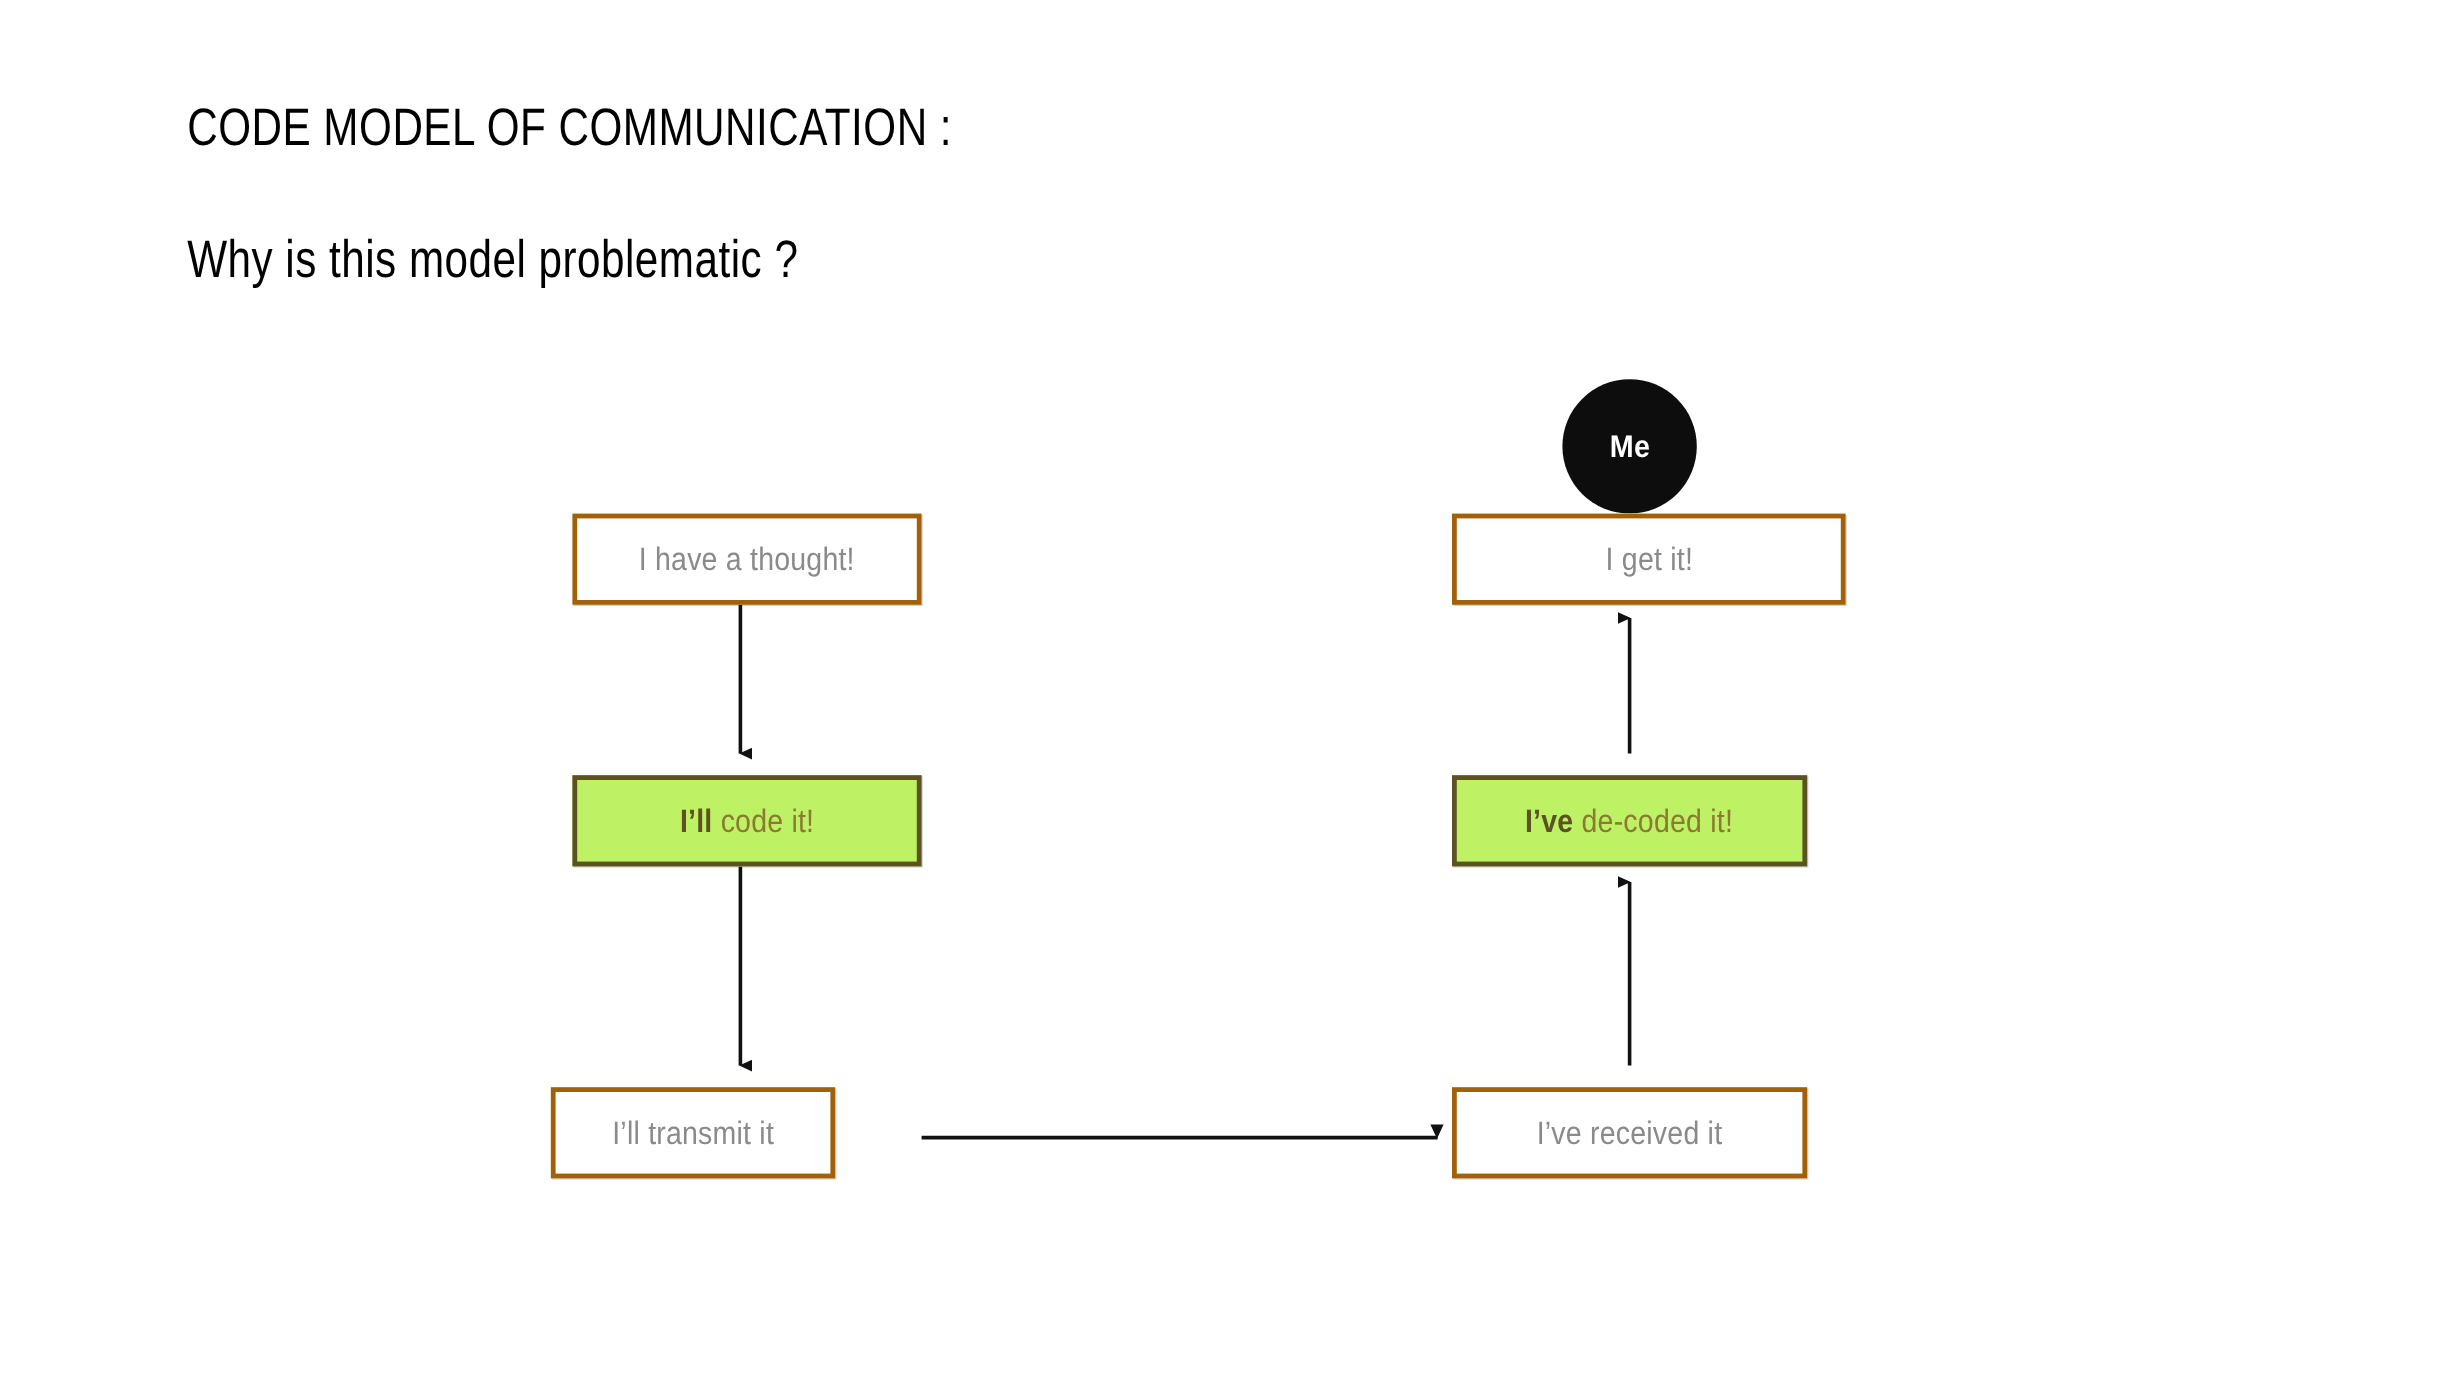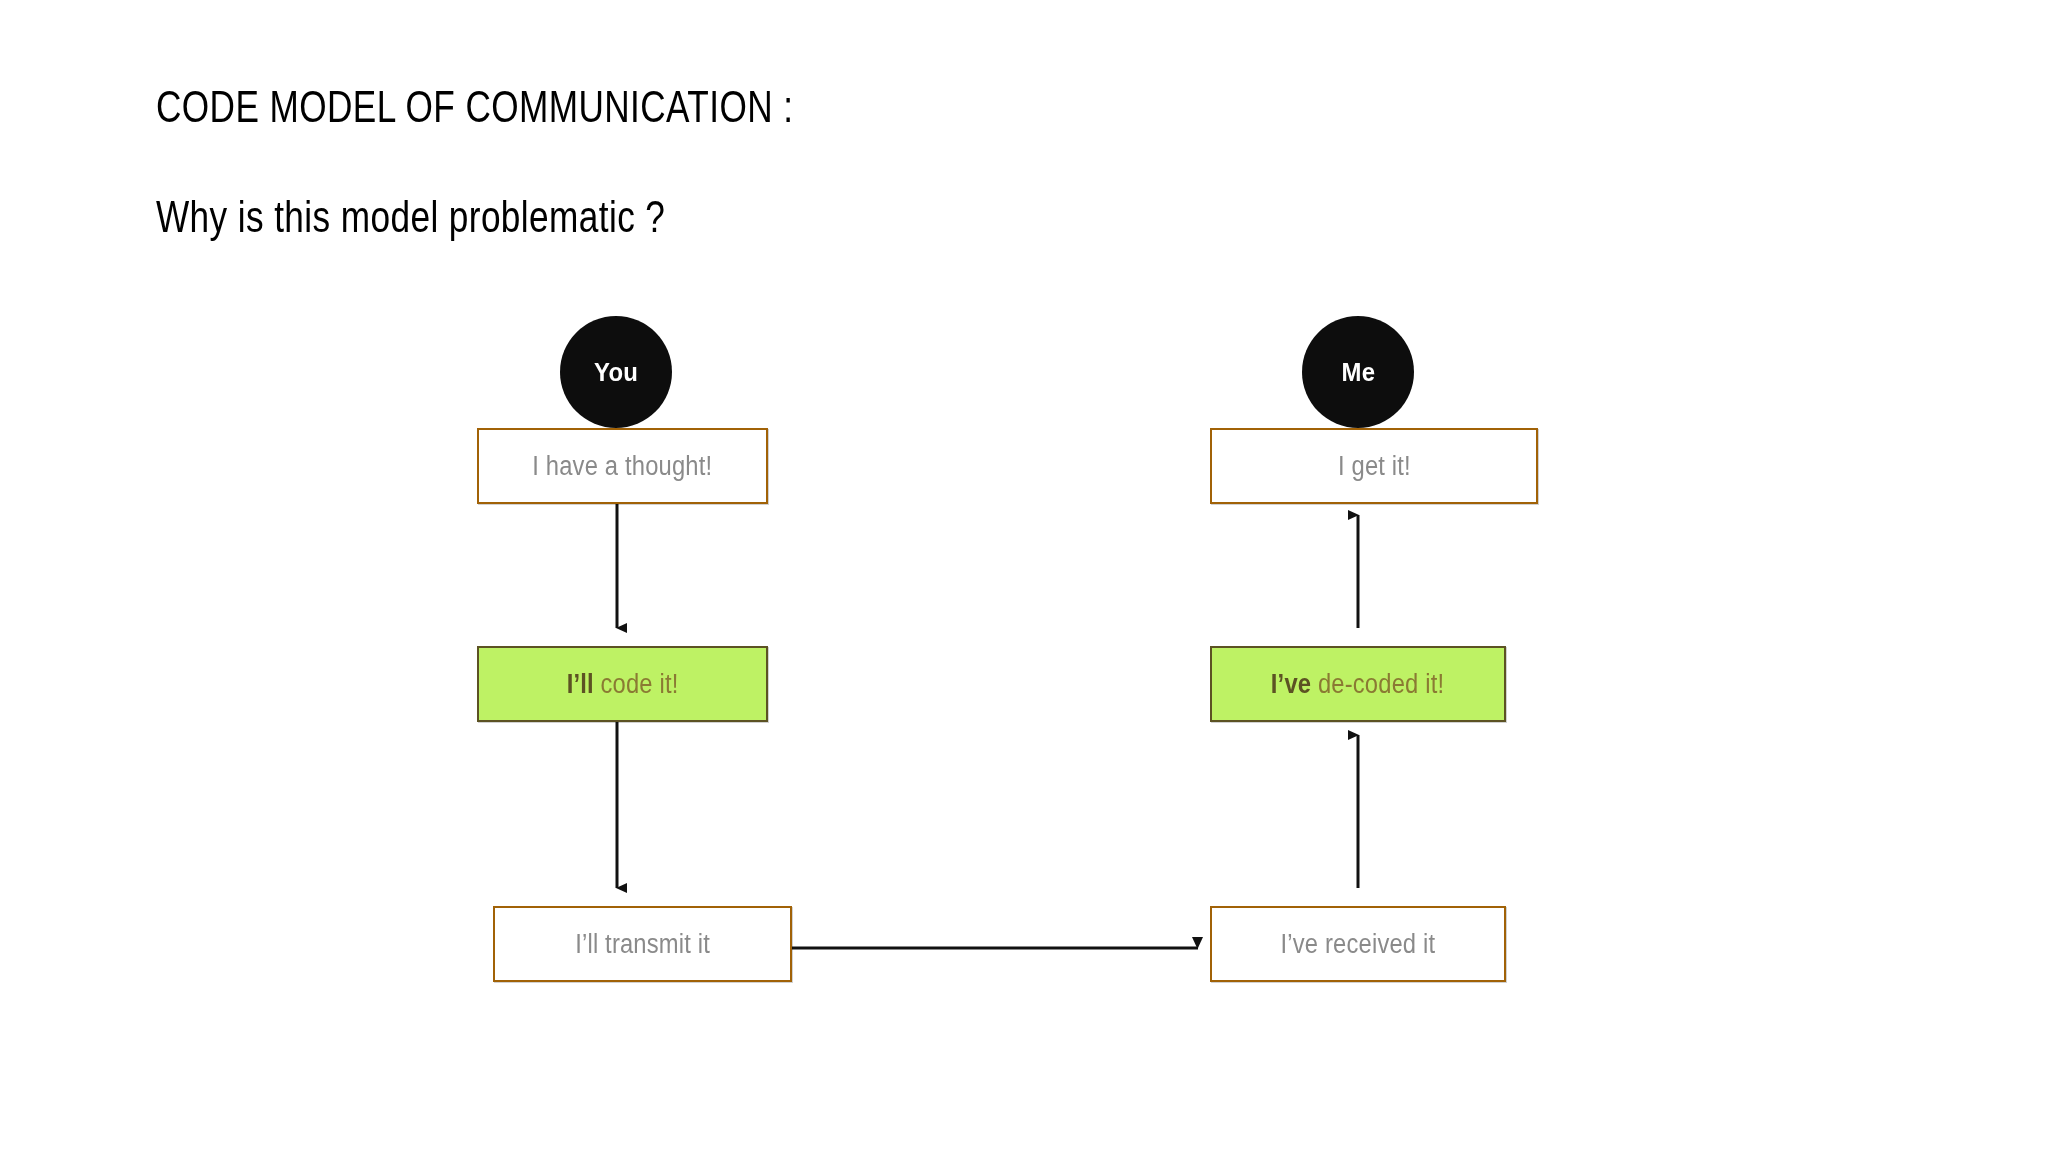--- a/index.html
+++ b/index.html
@@ -53,21 +53,21 @@
     top: 0;
     width: 2048px;
     height: 1152px;
     pointer-events: none;
   }
   #diagram * { pointer-events: auto; }
 
   .node-box {
     position: absolute;
     box-sizing: border-box;
-    border: 2px solid #a16207;
+    border: 4px solid #a16207;
     background: #ffffff;
     display: flex;
     align-items: center;
     justify-content: center;
     box-shadow: 1px 1px 0 rgba(0,0,0,0.18);
   }
   .node-box .label {
     font-family: "Liberation Sans", sans-serif;
     font-size: 27px;
     color: #8a8a8a;
@@ -142,33 +142,30 @@
 
       <line x1="617" y1="722" x2="617" y2="888" stroke="#111111" stroke-width="3" marker-end="url(#ah-down)"></line>
 
       <line x1="768" y1="948" x2="1198" y2="948" stroke="#111111" stroke-width="3" marker-end="url(#ah-right)"></line>
 
       <line x1="1358" y1="888" x2="1358" y2="735" stroke="#111111" stroke-width="3" marker-end="url(#ah-up)"></line>
 
       <line x1="1358" y1="628" x2="1358" y2="515" stroke="#111111" stroke-width="3" marker-end="url(#ah-up)"></line>
     </svg>
 
-    <div class="avatar" style="left:560px; top:316px; width:112px; height:112px;">
-      <span class="avatar-label">You</span>
-    </div>
 
     <div class="node-box" style="left:477px; top:428px; width:291px; height:76px;">
       <span class="label">I have a thought!</span>
     </div>
 
     <div class="node-box accent" style="left:477px; top:646px; width:291px; height:76px;">
       <span class="label"><b>I’ll</b><span> code it!</span></span>
     </div>
 
-    <div class="node-box" style="left:493px; top:906px; width:299px; height:76px;">
+    <div class="node-box" style="left:459px; top:906px; width:237px; height:76px;">
       <span class="label">I’ll transmit it</span>
     </div>
 
     <div class="avatar" style="left:1302px; top:316px; width:112px; height:112px;">
       <span class="avatar-label">Me</span>
     </div>
 
     <div class="node-box" style="left:1210px; top:428px; width:328px; height:76px;">
       <span class="label">I get it!</span>
     </div>

